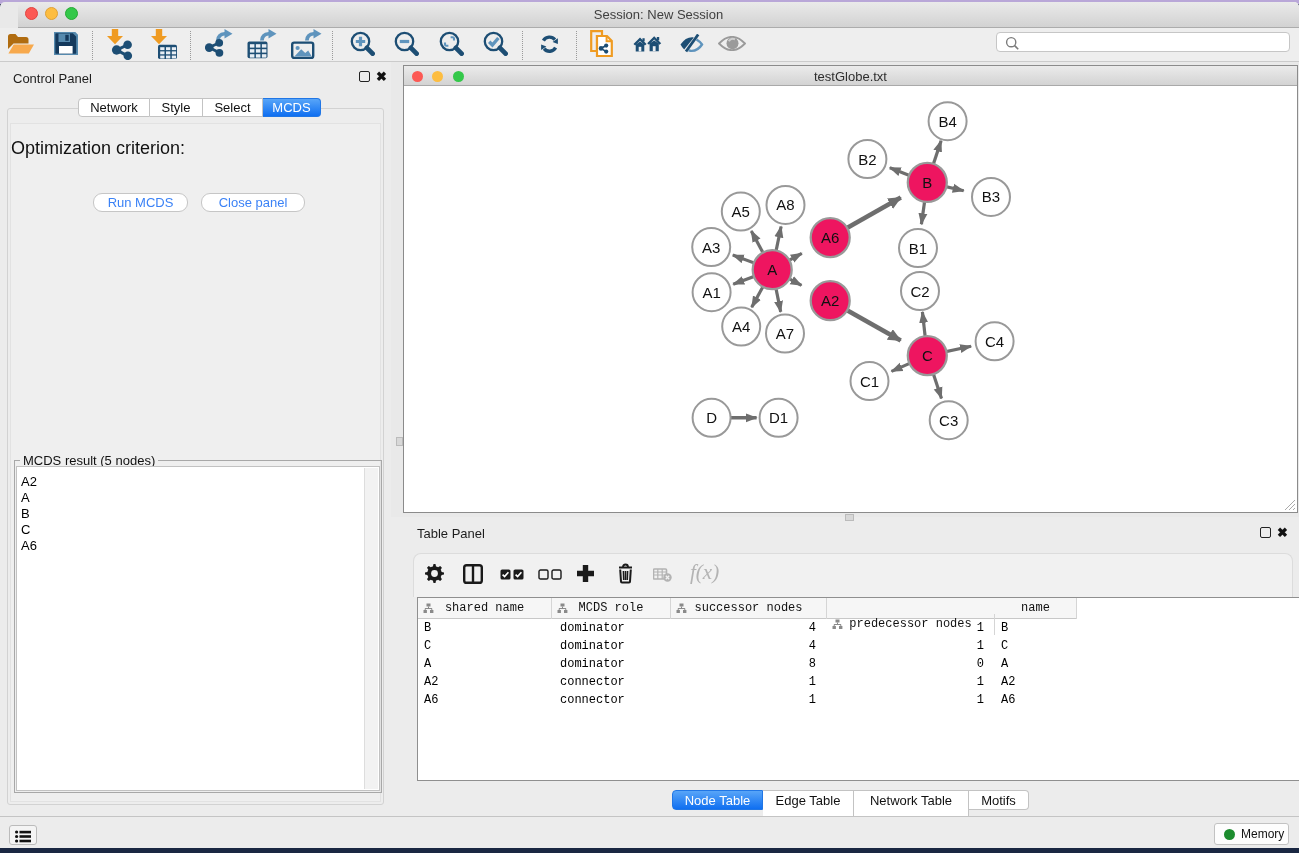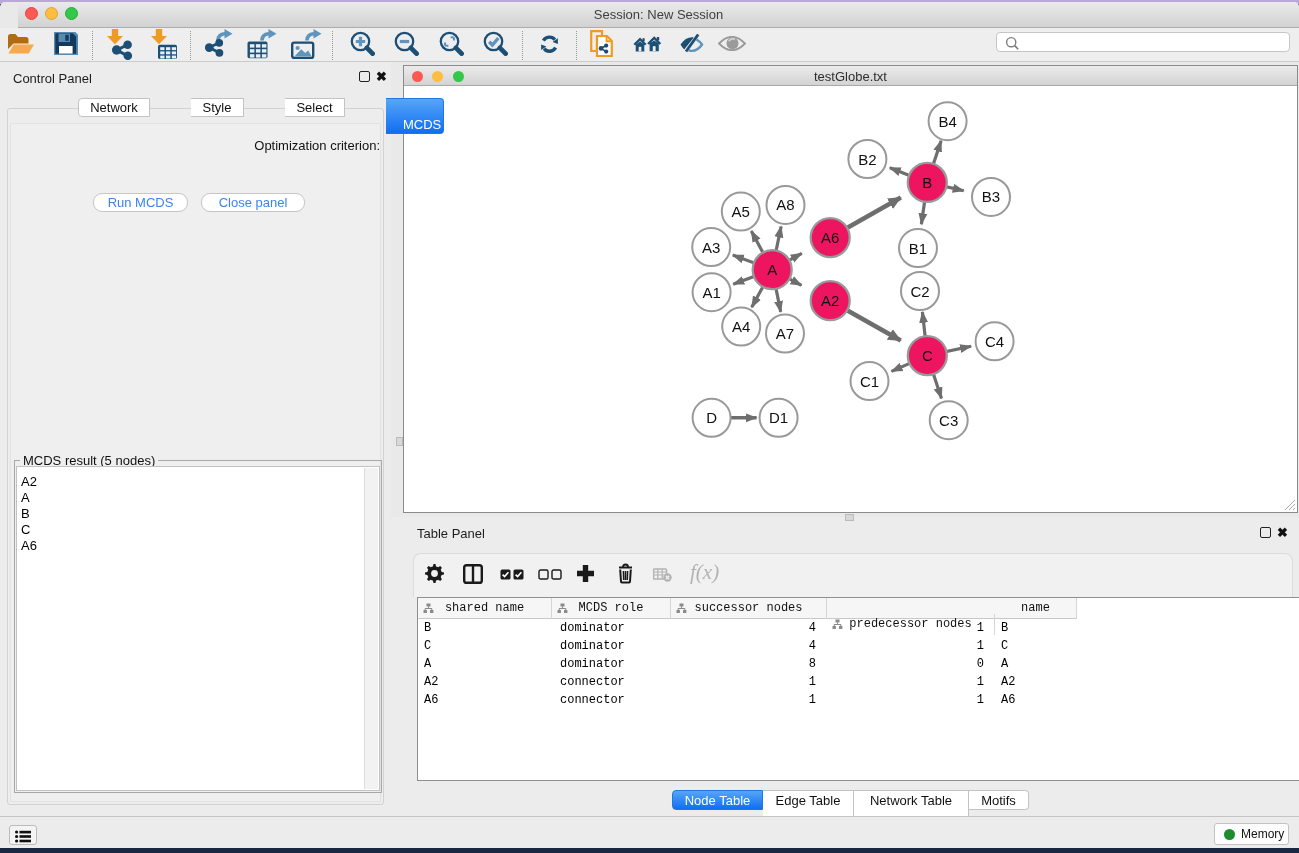--- a/index.html
+++ b/index.html
@@ -24,21 +24,21 @@
   .tsep { position:absolute; top:3px; height:29px; width:0; border-left:1px dotted #9a9a9a; }
   
   #search { position:absolute; left:996px; top:4px; width:294px; height:20px; background:#fff;
       border:1px solid #c6c6c6; border-radius:4px; }
   
   #mainarea { position:absolute; top:60px; left:0; right:0; height:754px; background:#e9e9e9; }
   
   #cpanel { position:absolute; left:0; top:0; width:391px; height:754px; background:#ececec; }
   #cpTitle { position:absolute; left:13px; top:9px; font-size:13px; color:#1d1d1d; }
   
-  .tabrow { position:absolute; display:flex; z-index:5;gap:41px; }
+  .tabrow { position:absolute; display:flex; z-index:5; }
   .tab { height:19px; background:#fff; border:1px solid #c3c3c3; border-left:none;
       font-size:13px; color:#111; text-align:center; line-height:18px; padding:0 11px; }
   .tab.first { border-left:1px solid #c3c3c3; border-radius:4px 0 0 4px; }
   .tab.last { border-radius:0 4px 4px 0; }
   .tab.sel { background:linear-gradient(#58a5f8,#0f6ff1); border-color:#2076e5; color:#fff; }
   #cpOuter { position:absolute; left:7px; top:46px; width:377px; height:697px;
       background:#ededed; border:1px solid #d2d2d2; border-radius:3px; }
   #cpInner { position:absolute; left:2px; top:14px; width:371px; height:679px;
       background:#efefef; border:1px solid #e2e2e2; }
   .btn { position:absolute; background:#fff; border:1px solid #c6c6c6; border-radius:9px;
@@ -237,25 +237,25 @@
   </div>
   <div id="mainarea">
     <div id="cpanel">
       <div id="cpTitle">Control Panel</div>
         <div style="position:absolute;left:359px;top:9px;width:11px;height:11px;border:1.6px solid #222;border-radius:2px;"></div>
         <div style="position:absolute;left:376px;top:7px;font-size:13px;font-weight:bold;color:#111;">✖</div>
       <div class="tabrow" style="left:78px;top:36px;">
         <div class="tab first" style="width:72px;padding:0;">Network</div>
         <div class="tab" style="width:53px;padding:0;">Style</div>
         <div class="tab" style="width:60px;padding:0;">Select</div>
-        <div class="tab sel last" style="width:58px;padding:17px;">MCDS</div>
+        <div class="tab sel last" style="width:58px;padding:0;">MCDS</div>
       </div>
       <div id="cpOuter">
         <div id="cpInner">
-          <div style="position:absolute;left:0;right:0;top:14px;text-align:right;font-size:13px;color:#111;">Optimization criterion:</div>
+          <div style="position:absolute;left:0;right:0;top:14px;text-align:left;font-size:18px;color:#111;">Optimization criterion:</div>
           <div class="btn" style="left:82px;top:69px;width:95px;height:19px;line-height:18px;">Run MCDS</div>
           <div class="btn" style="left:190px;top:69px;width:104px;height:19px;line-height:18px;">Close panel</div>
           <div id="fieldset">
             <div id="fsBorder"></div>
             <div id="fsLegend">MCDS result (5 nodes)</div>
             <div id="fsList">
               <div class="li">A2</div>
                 <div class="li">A</div>
                 <div class="li">B</div>
                 <div class="li">C</div>

